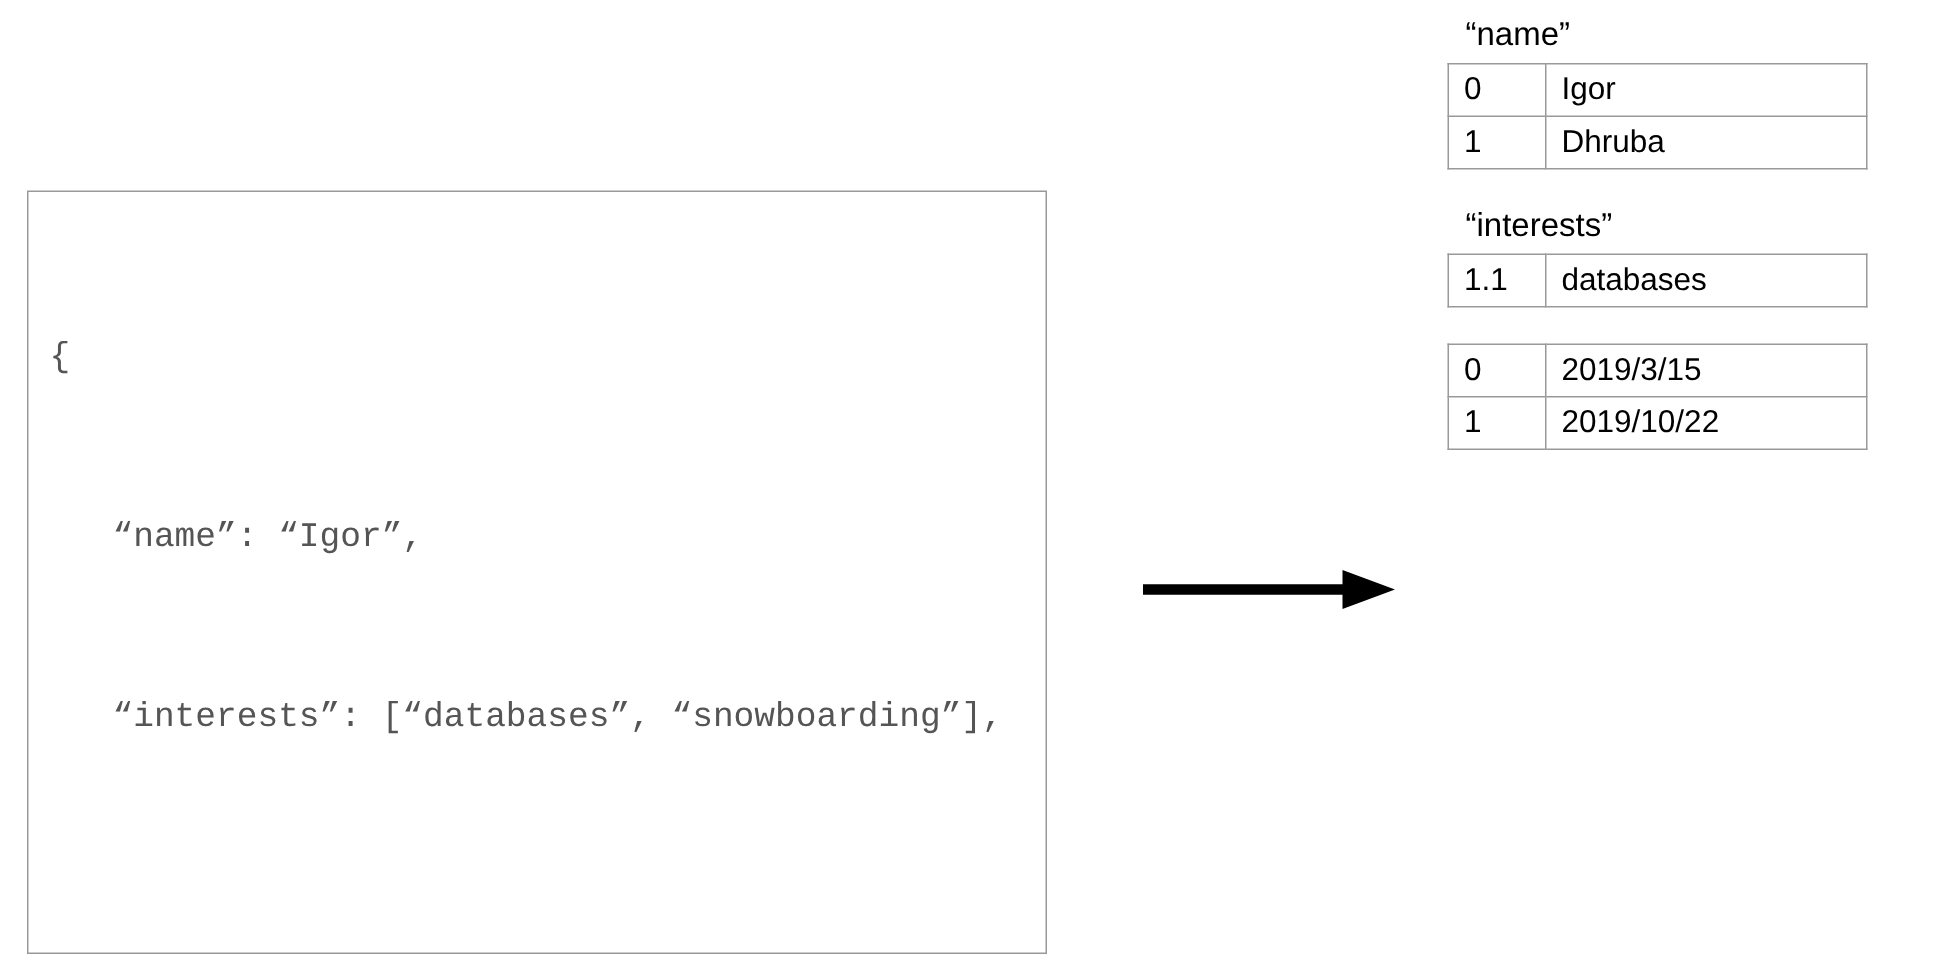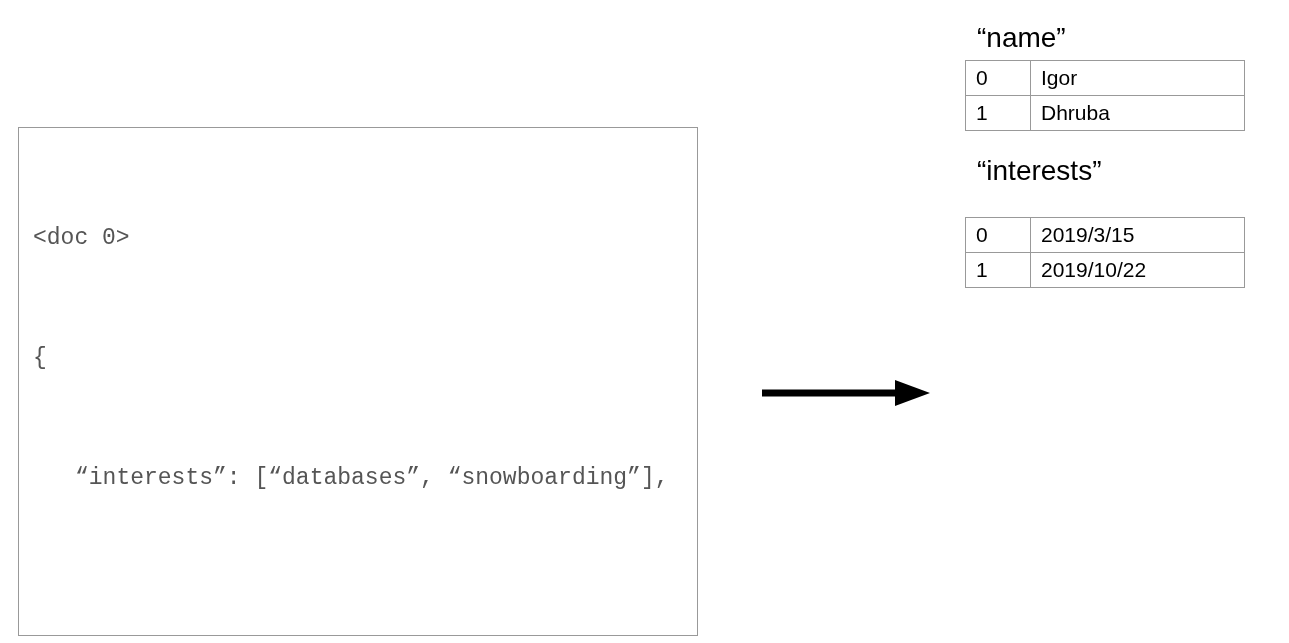--- a/index.html
+++ b/index.html
@@ -42,23 +42,23 @@
     top: 378px;
   }
   .right-panel {
     position: absolute;
     left: 965px;
     top: 10px;
     width: 300px;
   }
   .tbl-title {
     font-family: Arial, Helvetica, sans-serif;
-    font-size: 28px;
+    font-size: 22px;
     color: #000;
-    margin: 12px 0 6px 12px;
+    margin: 0 0 6px 12px;
   }
   table.data {
     border-collapse: collapse;
     width: 280px;
     margin-bottom: 24px;
   }
   table.data td {
     border: 1px solid #999;
     font-family: Arial, Helvetica, sans-serif;
     font-size: 21px;
@@ -68,22 +68,22 @@
   table.data td.idx {
     width: 44px;
     text-align: left;
   }
 </style>
 </head>
 <body>
 <div class="canvas">
 
   <div class="code-box">
-    <span class="code-line">&lt;doc 0&gt;</span>
     <span class="code-line">{</span>
+    <span class="code-line ind">“name”: “Igor”,</span>
     <span class="code-line ind">“interests”: [“databases”, “snowboarding”],</span>
     
     
     <span class="code-line"></span>
     
     
     
     
     
     
@@ -108,20 +108,24 @@
       <tr>
         <td class="idx">1</td>
         <td>Dhruba</td>
       </tr>
     </tbody>
       </table>
 
     <div class="tbl-title">“interests”</div>
     <table class="data">
       <tbody>
+      <tr>
+        <td class="idx">1.1</td>
+        <td>databases</td>
+      </tr>
     </tbody>
       </table>
 
     <table class="data">
       <tbody>
           <tr>
         <td class="idx">0</td>
         <td>2019/3/15</td>
       </tr>
       <tr>

